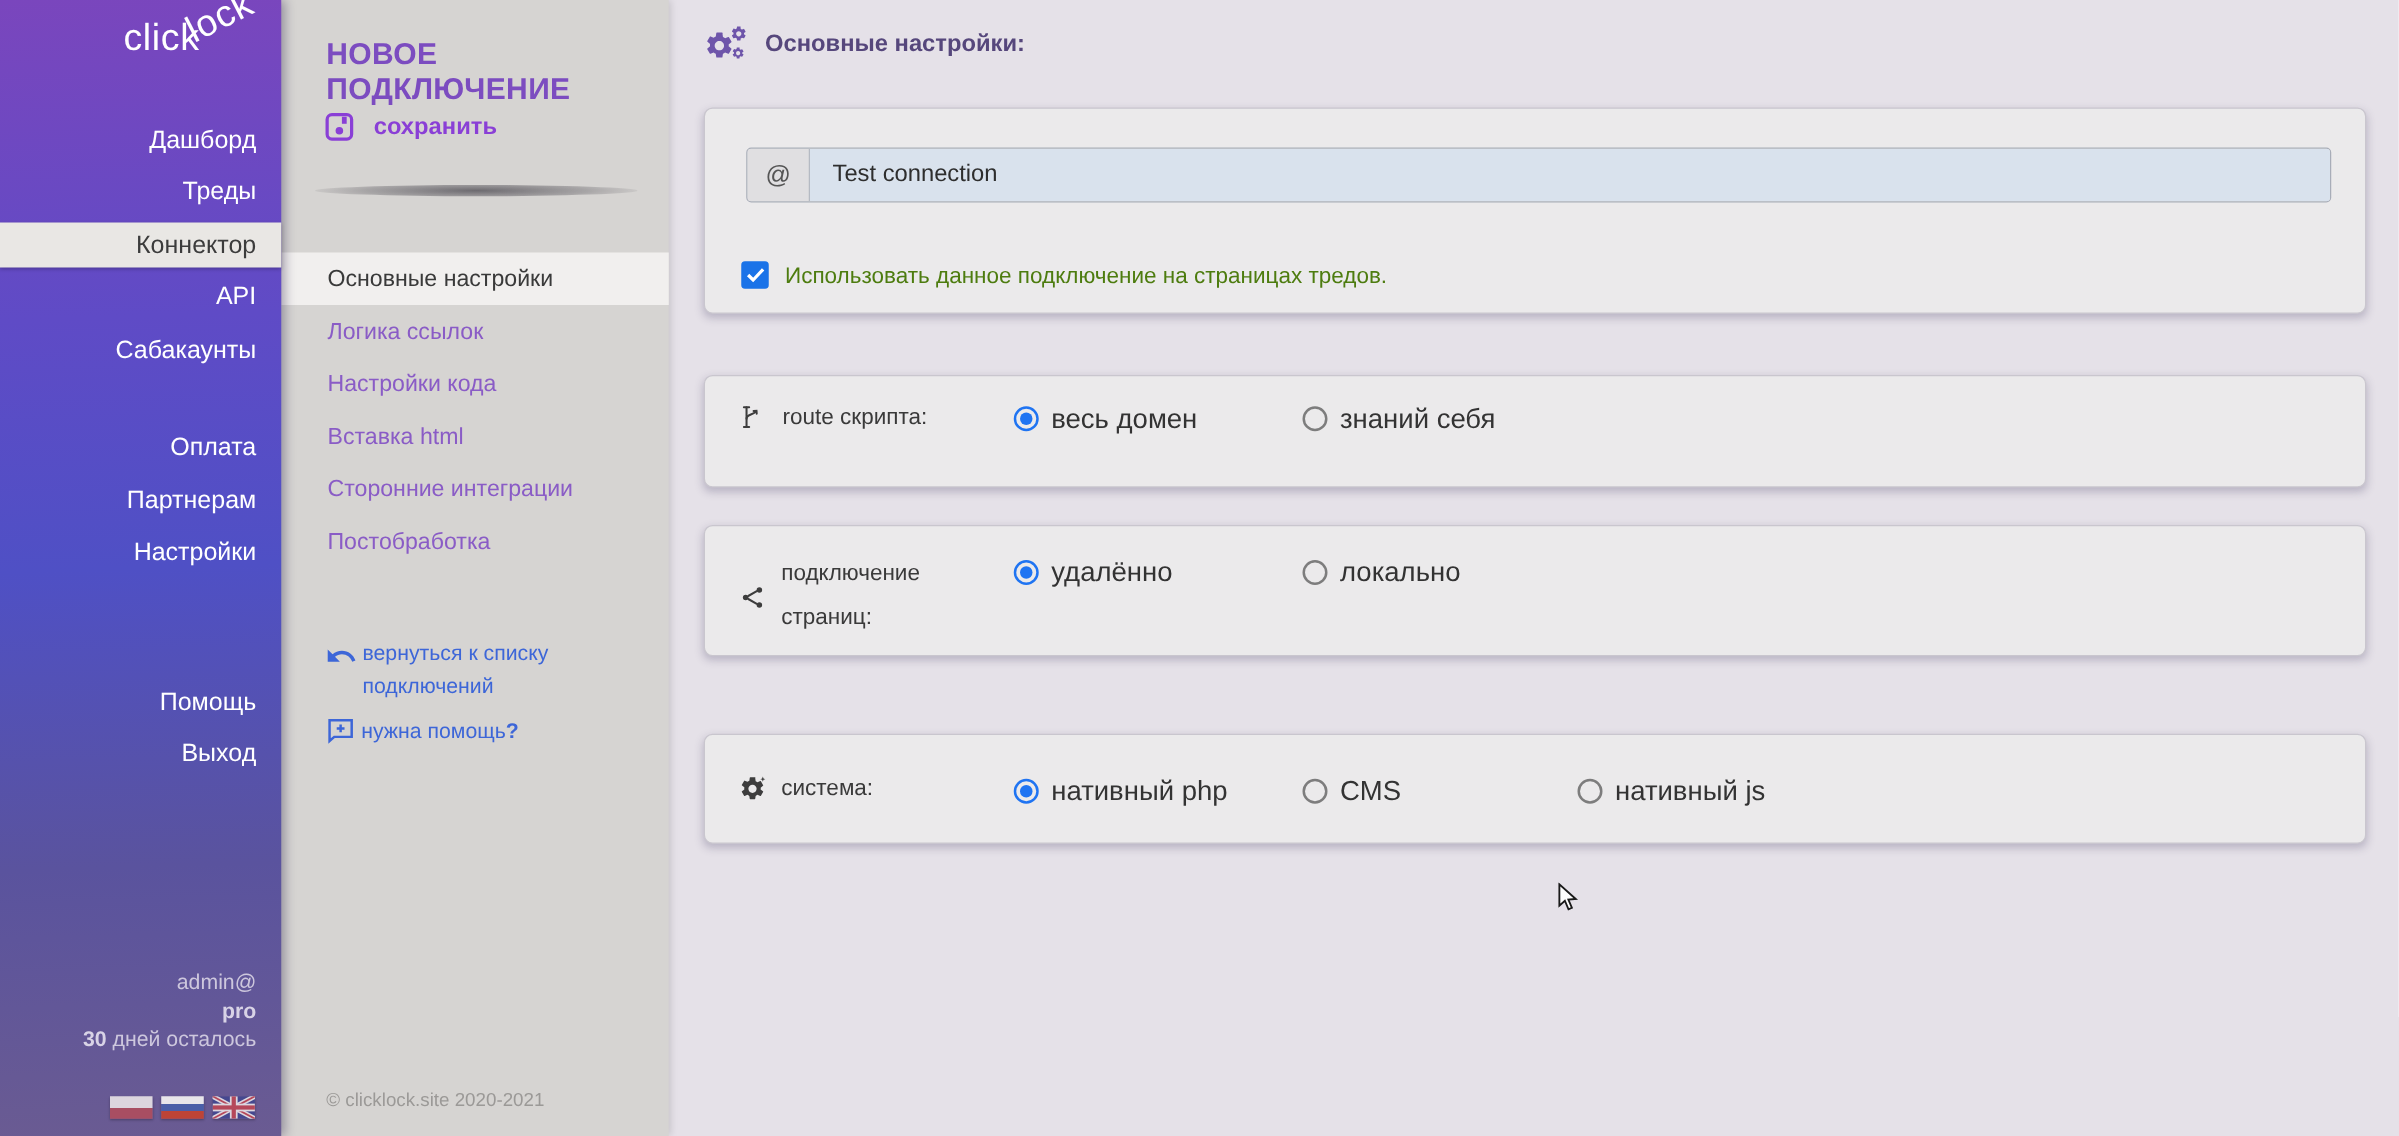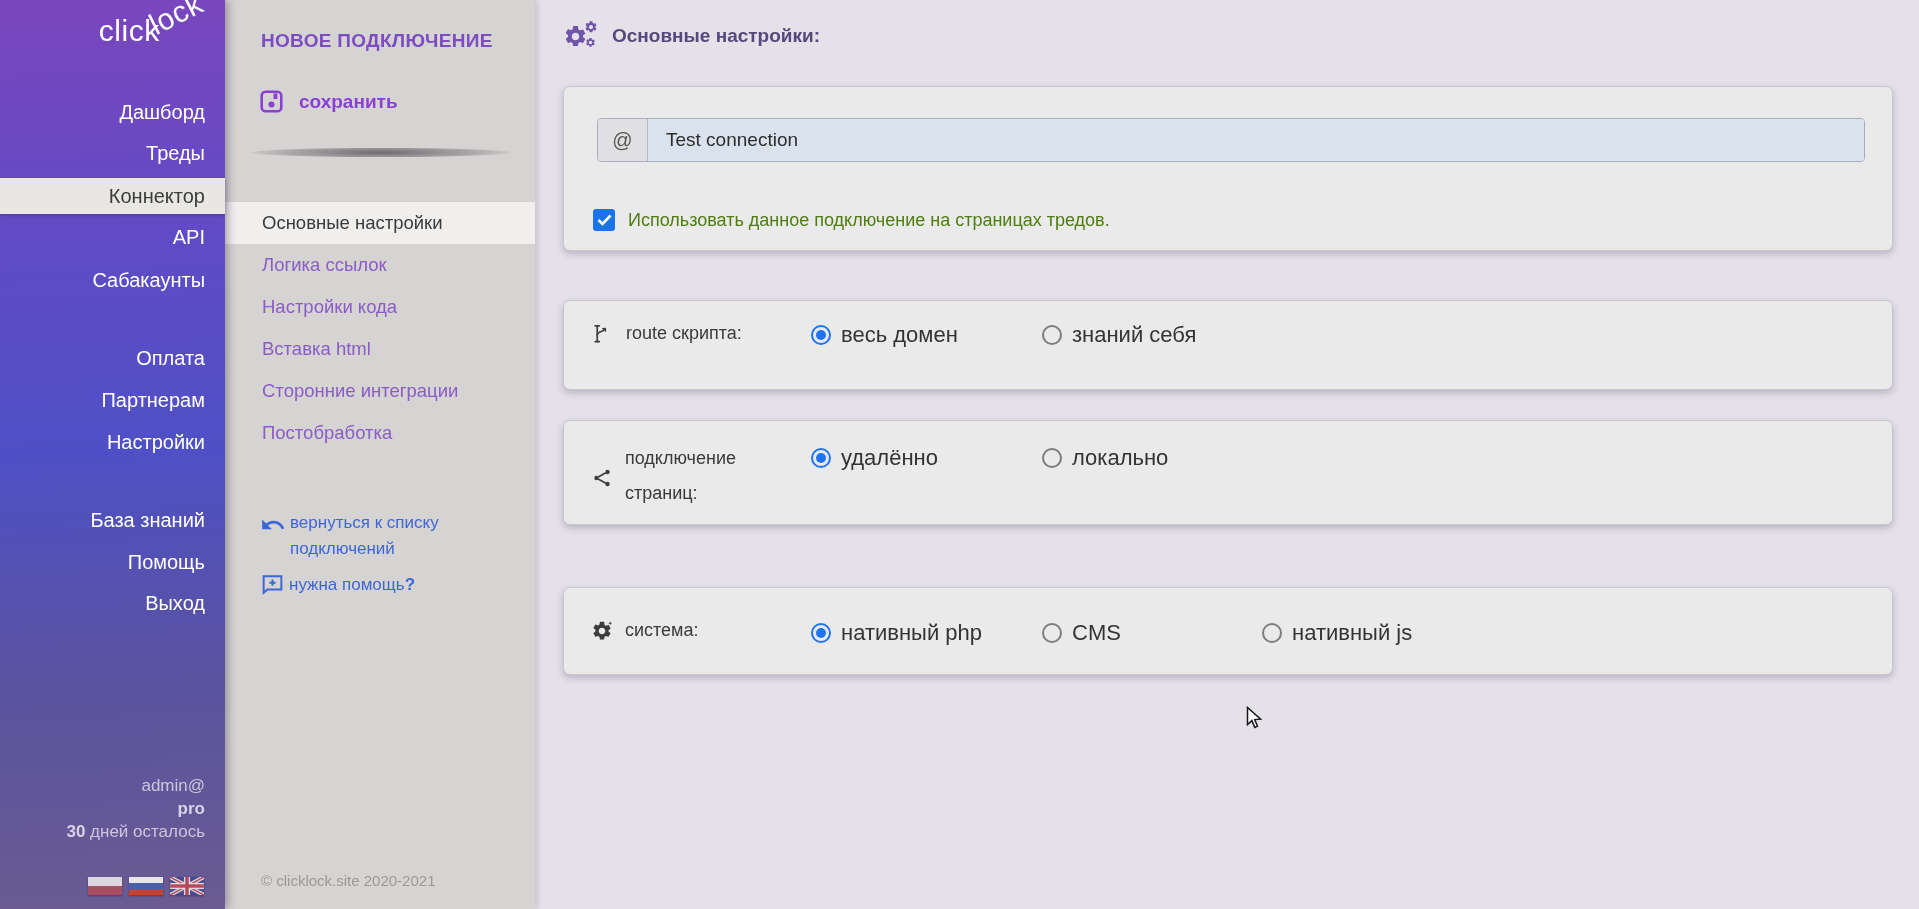--- a/index.html
+++ b/index.html
@@ -19,21 +19,21 @@
   .user-box { position:absolute; right:20px; top:774px; text-align:right; color:#cdc7dd; font-size:17px; line-height:23px; font-weight:500; }
   .user-box b { color:#d8d3e6; }
   .flags { position:absolute; top:877px; left:88px; display:flex; gap:7px; }
   .flag { width:34px; height:18px; box-shadow:0 1px 2px rgba(0,0,0,.3); }
   .flag-pl { background:linear-gradient(#dcd6de 50%,#a84e62 50%); }
   .flag-ru { background:linear-gradient(#e8e6ea 33%,#4a5fa8 33%,#4a5fa8 66%,#bd4437 66%); }
 
   
   #panel { position:absolute; left:225px; top:0; width:310px; height:909px; background:#d6d4d2;
     box-shadow:2px 0 6px rgba(0,0,0,.15); z-index:2; }
-  .panel-title { position:absolute; left:36px; top:30px; font-size:19px; font-weight:700; color:#7c4cc0; letter-spacing:.3px; }
+  .panel-title { position:absolute; left:36px; top:30px; font-size:24px; font-weight:700; color:#7c4cc0; letter-spacing:.3px; }
   .save-btn { position:absolute; left:33px; top:88px; display:flex; align-items:center; gap:14px; cursor:pointer; }
   .save-btn span { font-size:19px; font-weight:700; color:#8a3fd6; }
   .divider { position:absolute; left:27px; top:148px; width:258px; height:9px;
     background:radial-gradient(ellipse 55% 100% at 50% 50%, rgba(45,42,52,.62) 0%, rgba(45,42,52,.28) 62%, rgba(45,42,52,0) 100%); border-radius:50%; filter:blur(.5px); }
   .menu-i { position:absolute; left:0; width:100%; height:42px; line-height:42px; padding-left:37px;
     font-size:18.5px; color:#8a5cc6; cursor:pointer; }
   .menu-i.active { background:#f1efee; color:#3a3a3a; }
   .p-link { position:absolute; display:flex; gap:4px; align-items:flex-start; cursor:pointer; }
   .p-link .txt { font-size:17px; color:#3d66d8; line-height:26px; }
   .panel-footer { position:absolute; left:36px; top:872px; font-size:15px; color:#9b9997; }
@@ -85,21 +85,20 @@
     <div class="logo"><span>click</span><span class="lk">lock</span></div>
 
     <div class="nav-i" style="top:94px">Дашборд</div>
     <div class="nav-i" style="top:135px">Треды</div>
     <div class="nav-i active" style="top:178px">Коннектор</div>
     <div class="nav-i" style="top:219px">API</div>
     <div class="nav-i" style="top:262px">Сабакаунты</div>
     <div class="nav-i" style="top:340px">Оплата</div>
     <div class="nav-i" style="top:382px">Партнерам</div>
     <div class="nav-i" style="top:424px">Настройки</div>
-    <div class="nav-i" style="top:502px">База знаний</div>
     <div class="nav-i" style="top:544px">Помощь</div>
     <div class="nav-i" style="top:585px">Выход</div>
 
     <div class="user-box">
       <div>admin@</div>
       <div><b>pro</b></div>
       <div><b>30</b><span> дней осталось</span></div>
     </div>
 
     <div class="flags">

